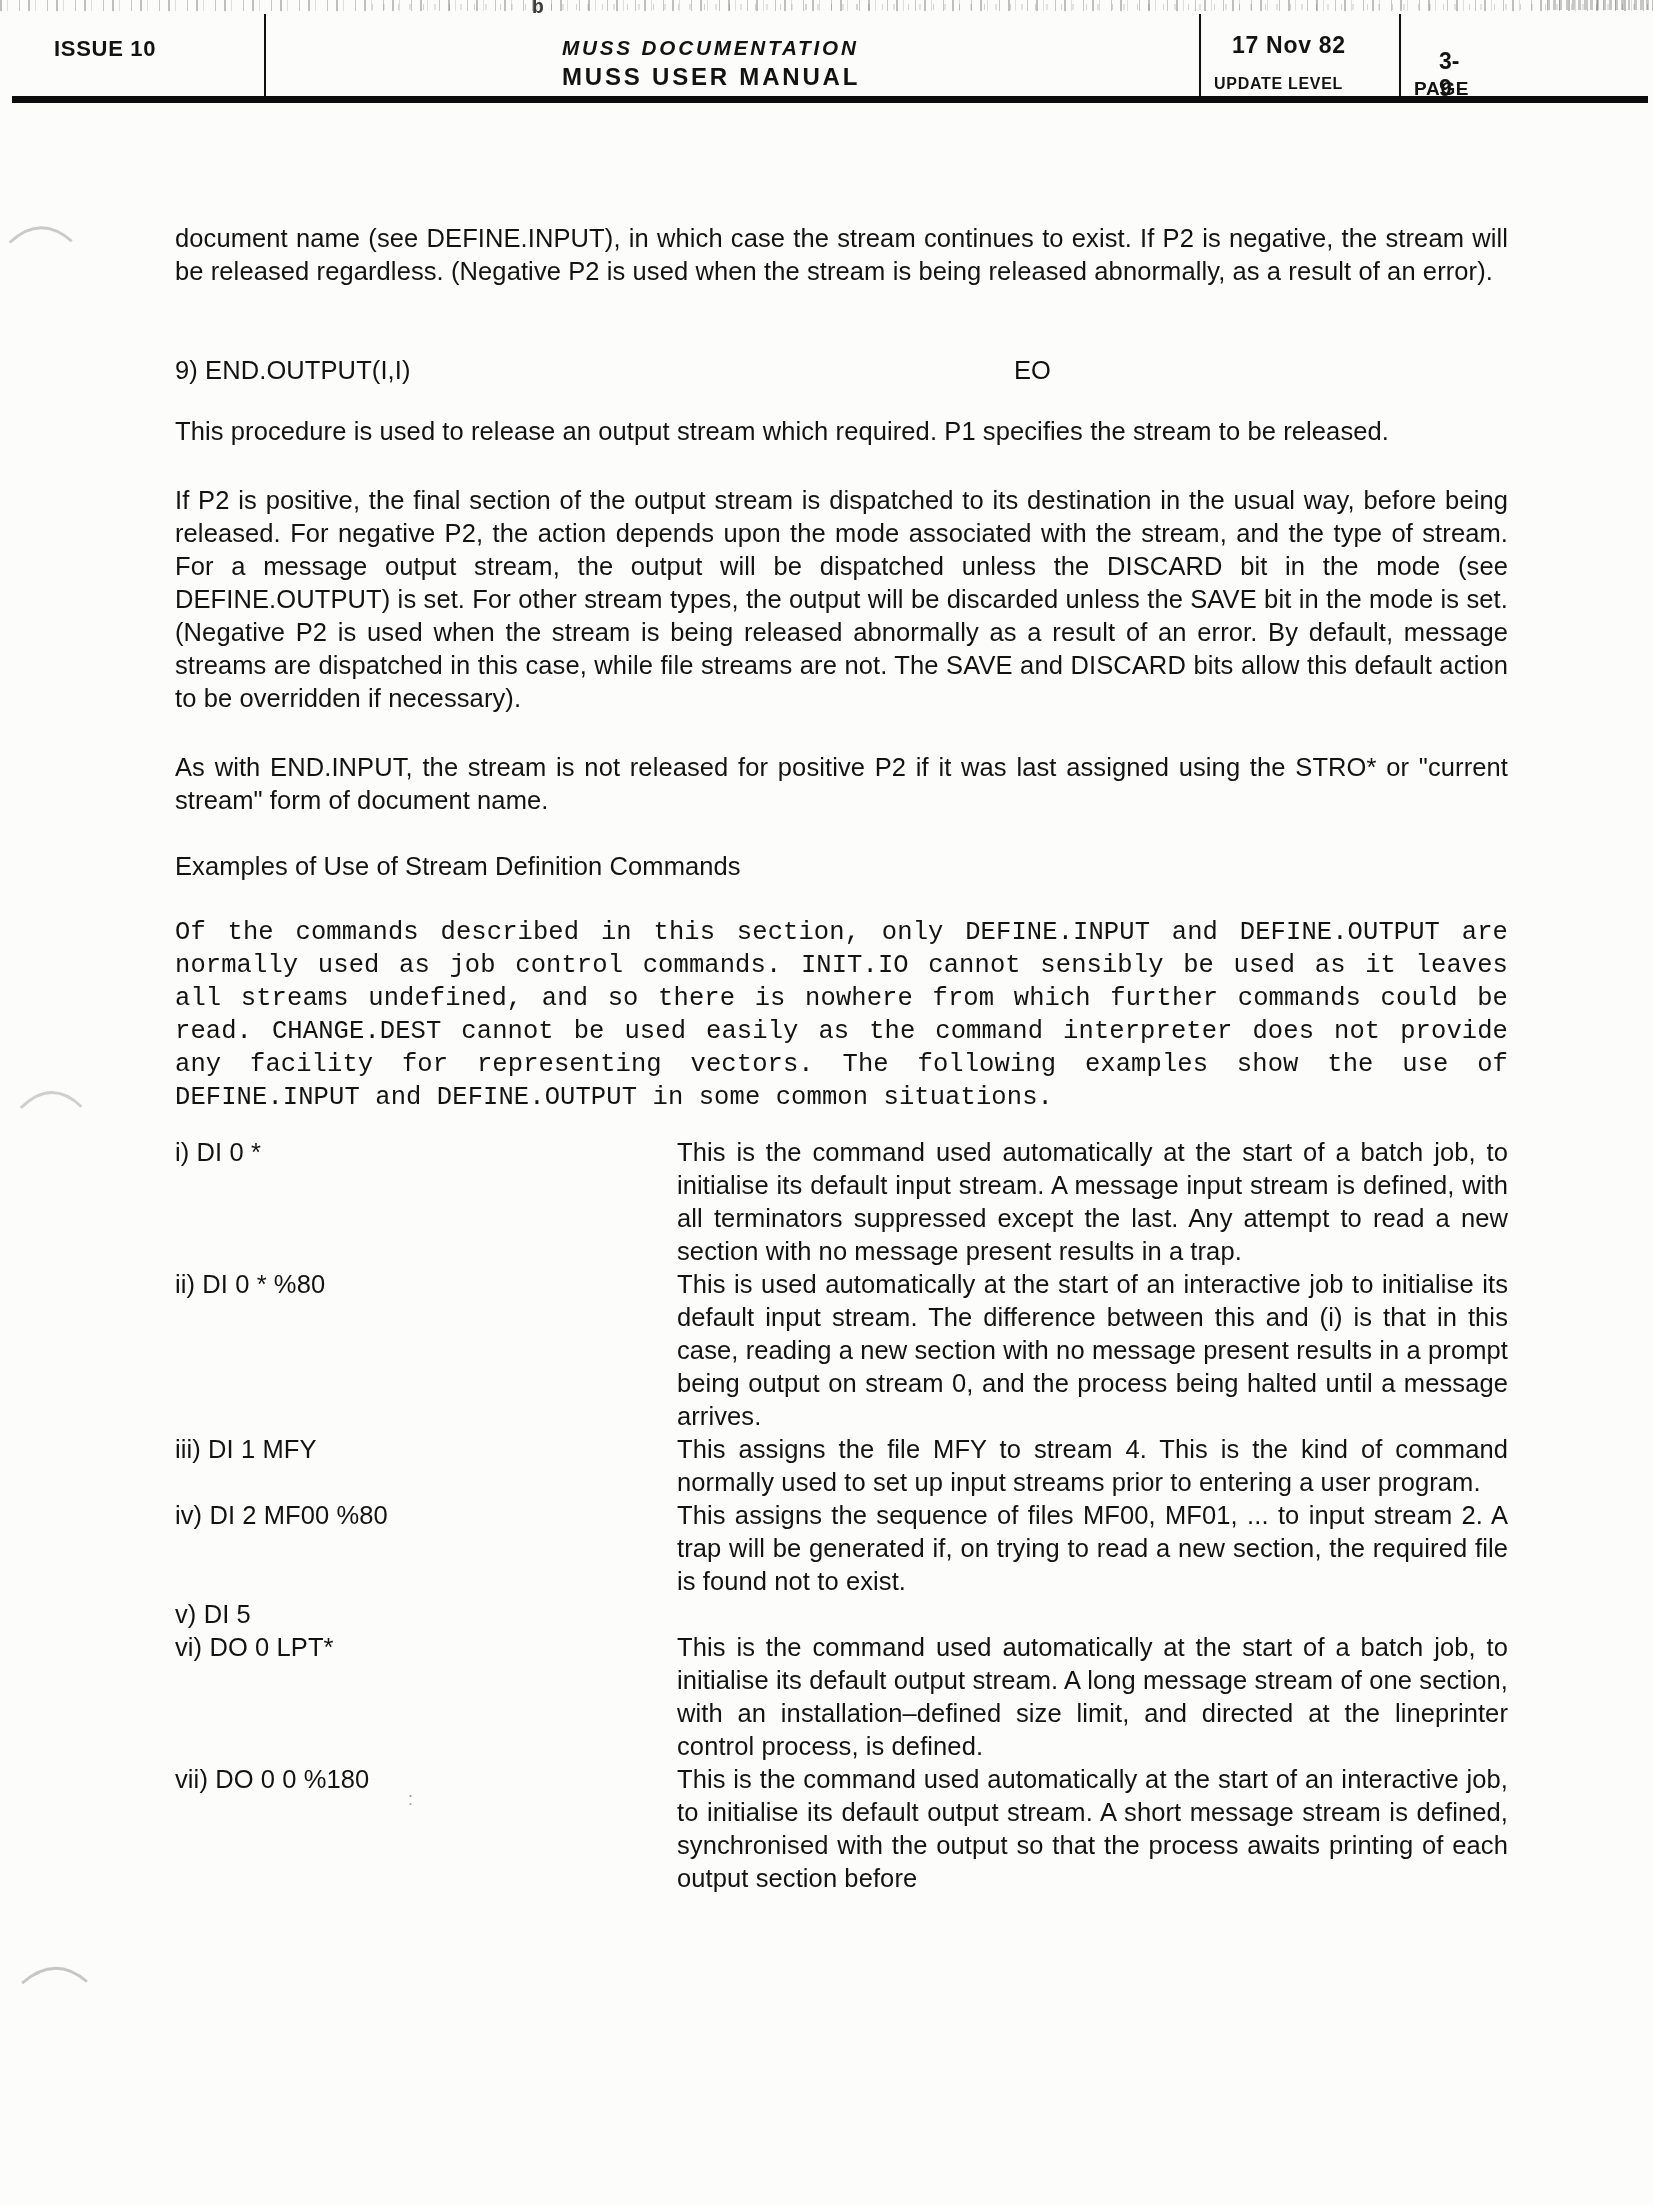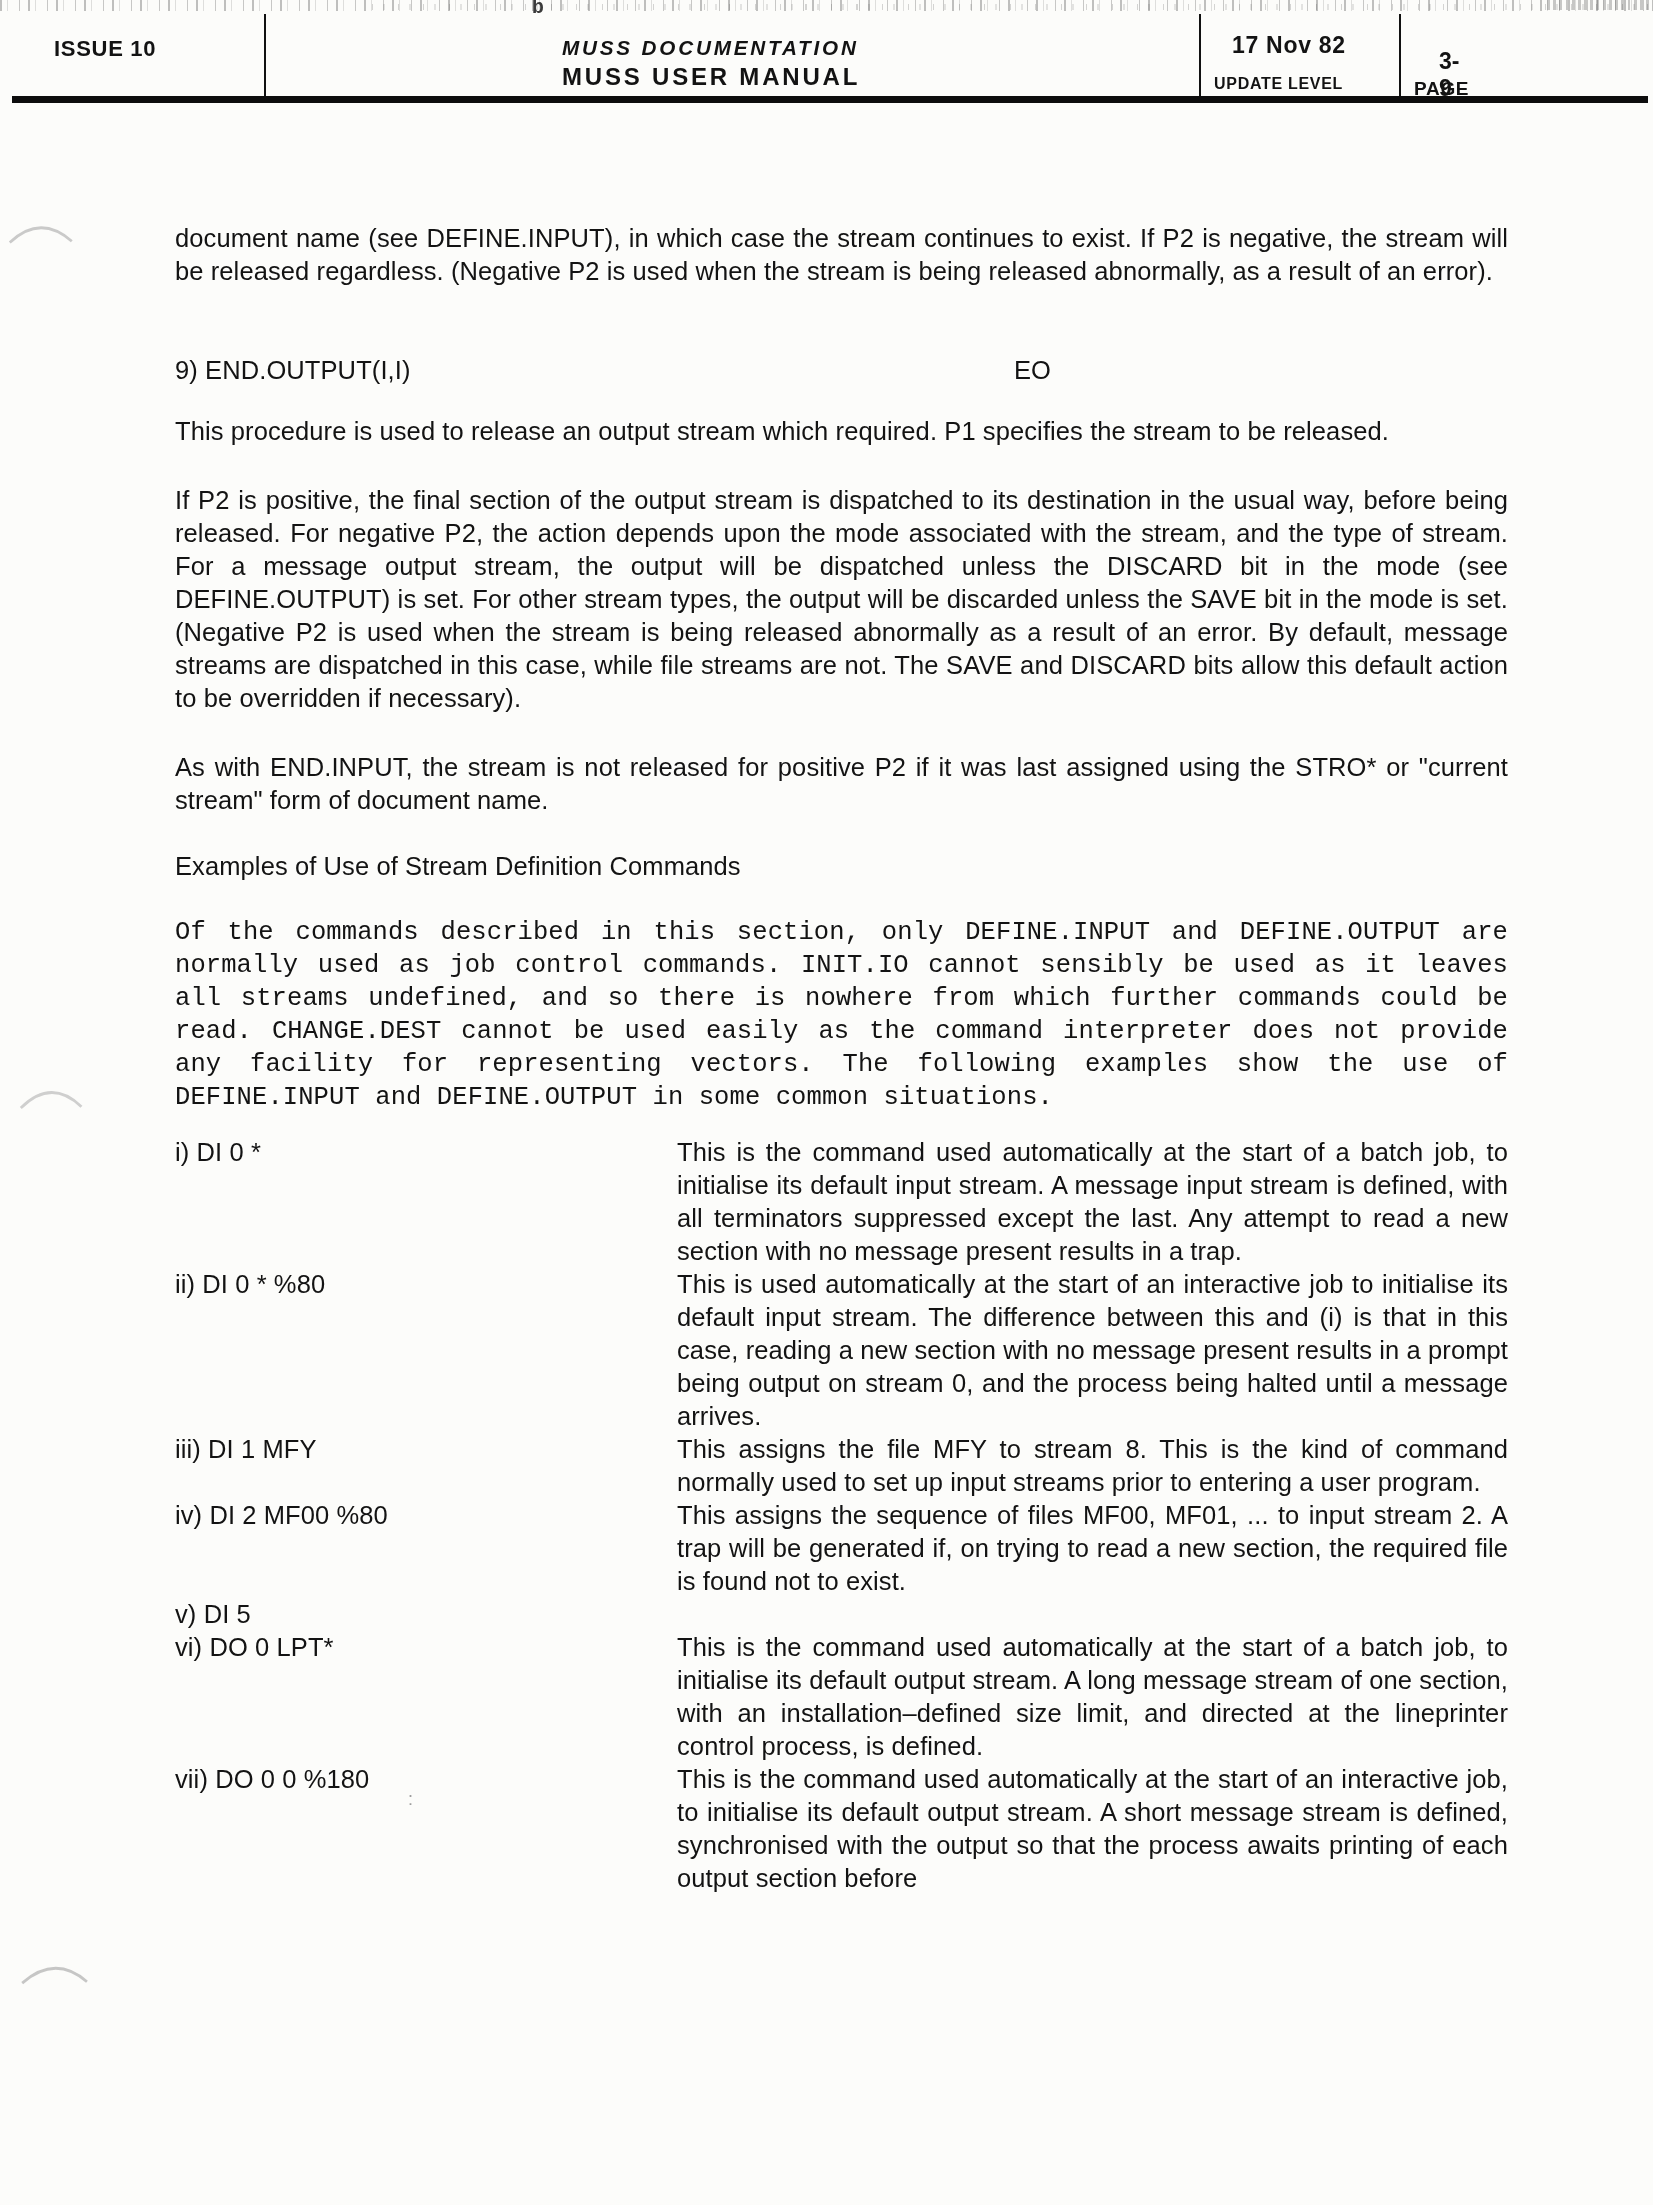--- a/index.html
+++ b/index.html
@@ -155,21 +155,21 @@
       <div class="ex-row">
         <div class="ex-label">i) DI 0 *</div>
         <div class="ex-desc">This is the command used automatically at the start of a batch job, to initialise its default input stream. A message input stream is defined, with all terminators suppressed except the last. Any attempt to read a new section with no message present results in a trap.</div>
       </div>
       <div class="ex-row">
         <div class="ex-label">ii) DI 0 * %80</div>
         <div class="ex-desc">This is used automatically at the start of an interactive job to initialise its default input stream. The difference between this and (i) is that in this case, reading a new section with no message present results in a prompt being output on stream 0, and the process being halted until a message arrives.</div>
       </div>
       <div class="ex-row">
         <div class="ex-label">iii) DI 1 MFY</div>
-        <div class="ex-desc">This assigns the file MFY to stream 8. This is the kind of command normally used to set up input streams prior to entering a user program.</div>
+        <div class="ex-desc">This assigns the file MFY to stream 4. This is the kind of command normally used to set up input streams prior to entering a user program.</div>
       </div>
       <div class="ex-row">
         <div class="ex-label">iv) DI 2 MF00 %80</div>
         <div class="ex-desc">This assigns the sequence of files MF00, MF01, ... to input stream 2. A trap will be generated if, on trying to read a new section, the required file is found not to exist.</div>
       </div>
       <div class="ex-row">
         <div class="ex-label">v) DI 5</div>
       </div>
       <div class="ex-row">
         <div class="ex-label">vi) DO 0 LPT*</div>

